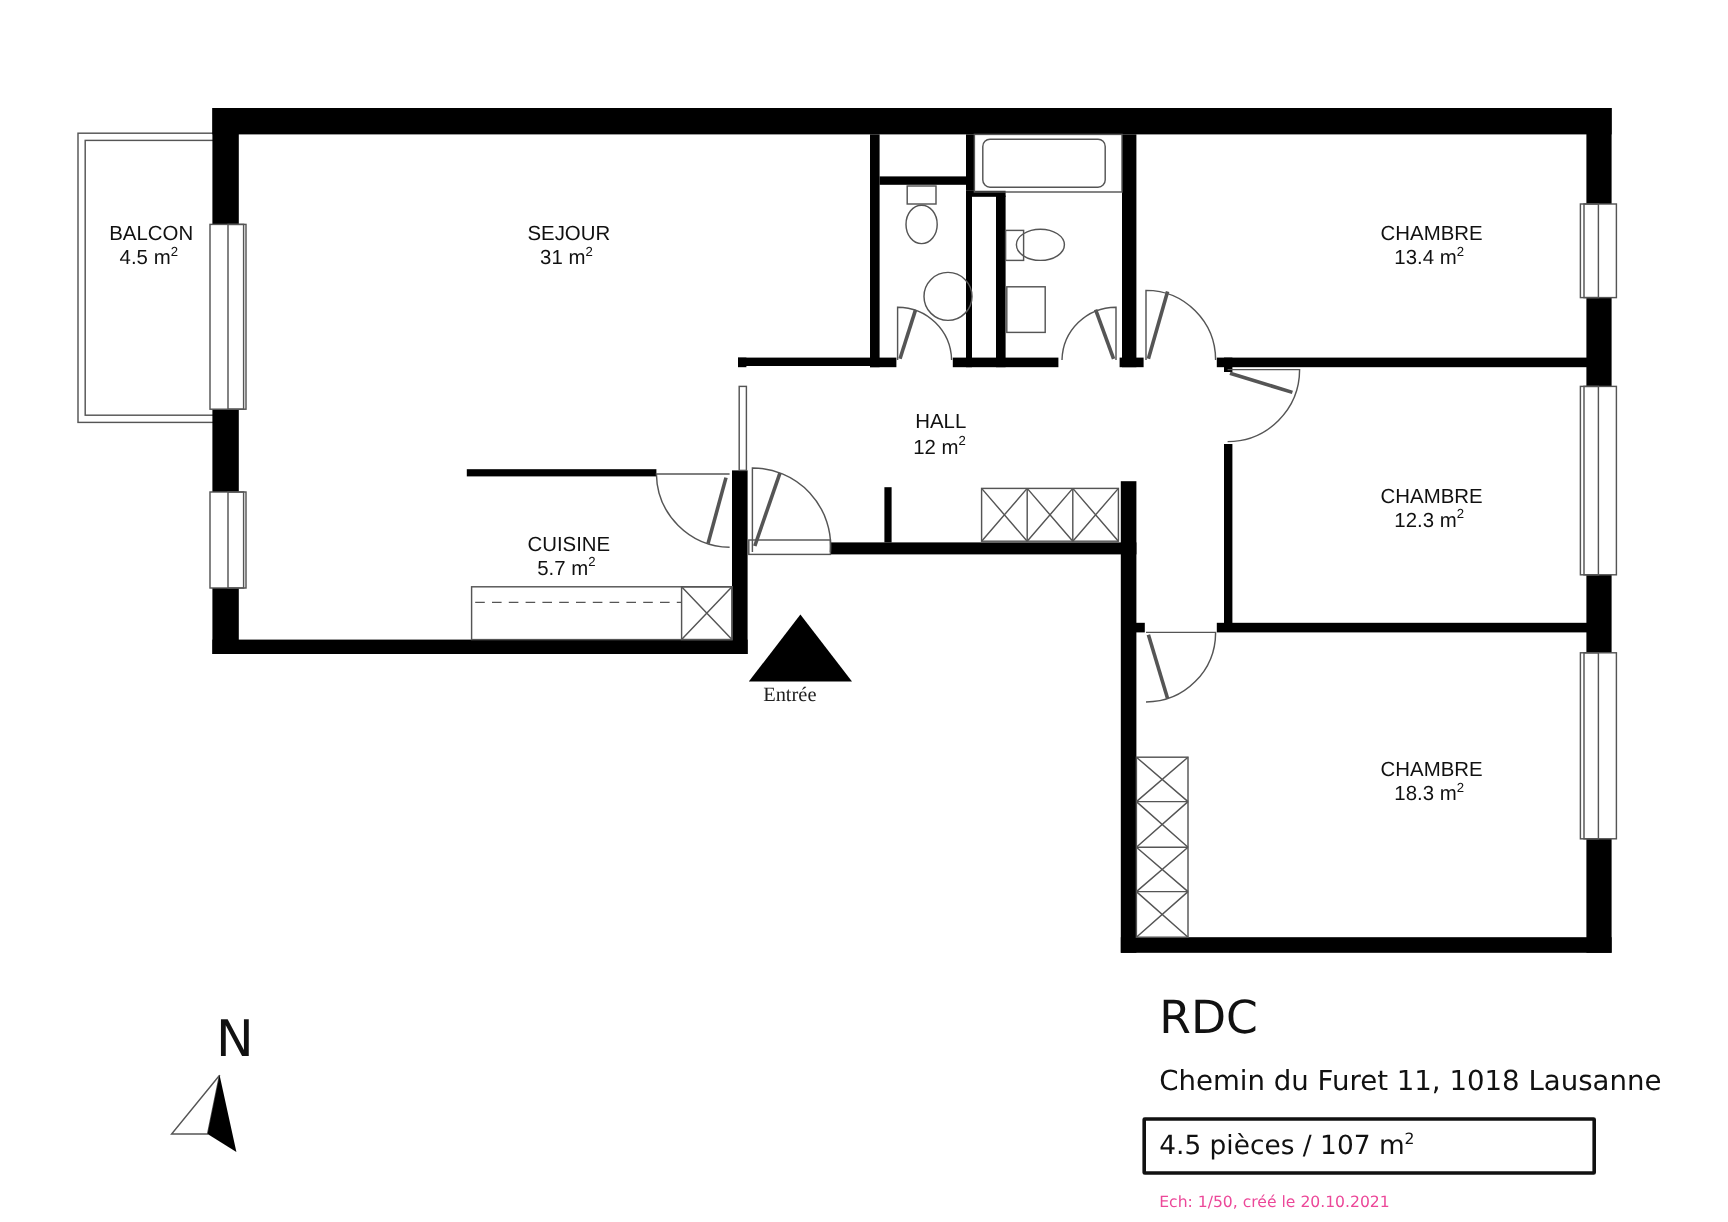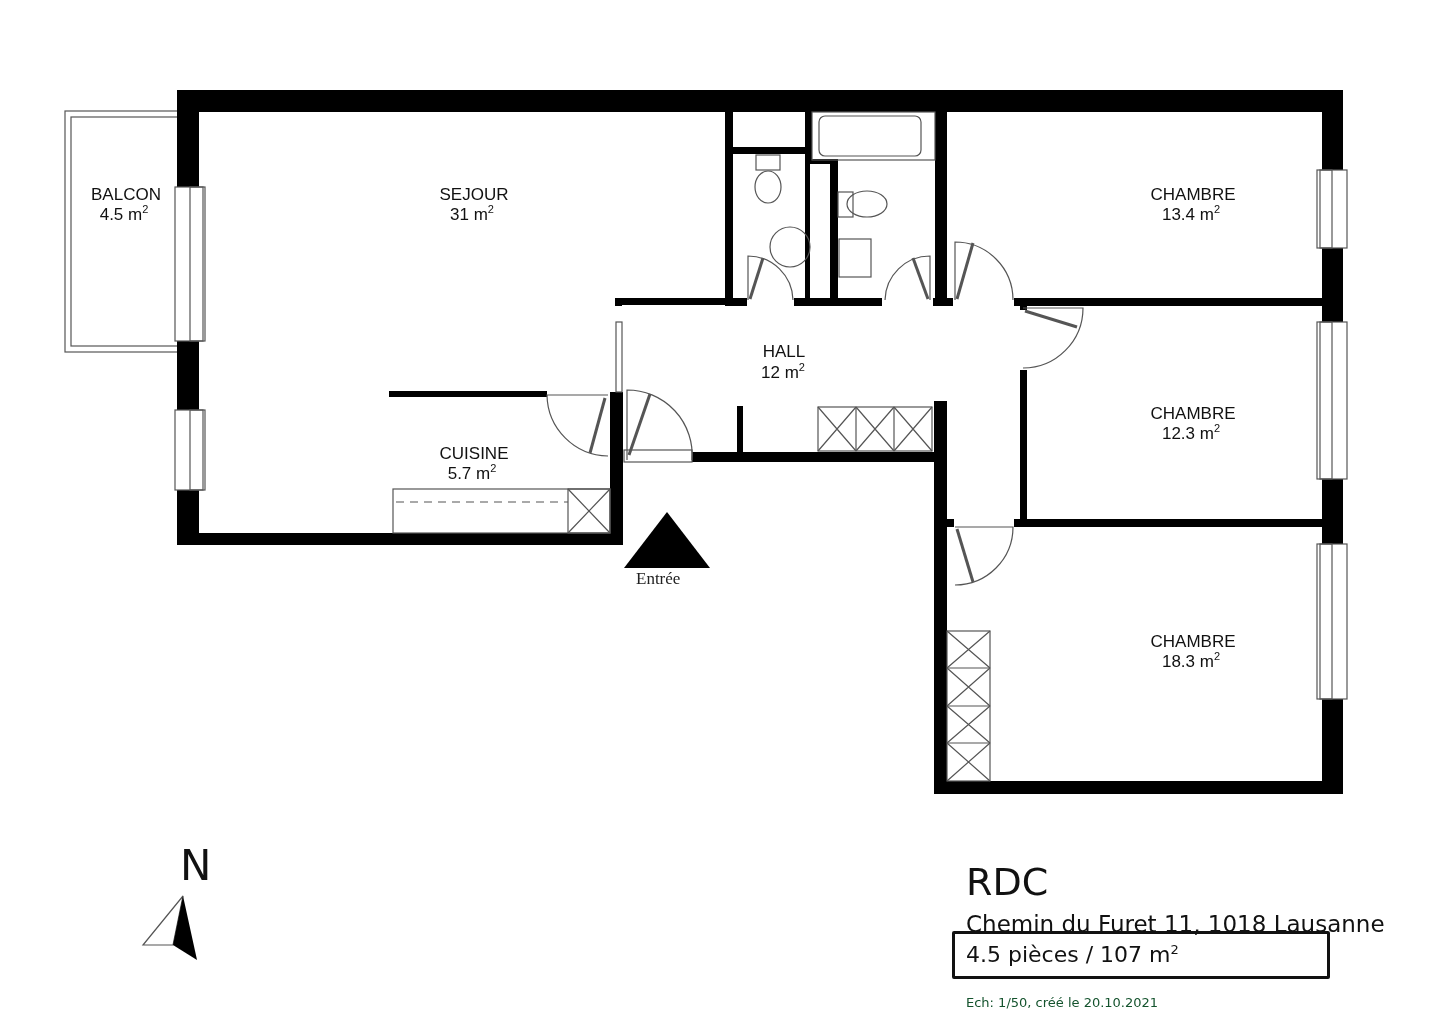--- a/index.html
+++ b/index.html
@@ -5,26 +5,26 @@
   html, body { margin: 0; padding: 0; background: #ffffff; }
   body { width: 1440px; height: 1018px; position: relative; overflow: hidden; font-family: "Liberation Sans", sans-serif; }
   #plan { position: absolute; left: 0; top: 0; }
   .room-label { font-family: "Liberation Sans", sans-serif; font-size: 17px; fill: #111; text-anchor: middle; }
   .room-area { font-family: "Liberation Sans", sans-serif; font-size: 17px; fill: #111; text-anchor: middle; }
   .sup { font-size: 11px; }
   .thin { fill: none; stroke: #555; stroke-width: 1.2; }
   .thin-w { fill: #fff; stroke: #555; stroke-width: 1.2; }
   .wall { fill: #000; }
   .info { position: absolute; left: 966px; top: 826px; color: #111; font-family: "DejaVu Sans", sans-serif; }
-  .info .level { font-size: 38px; line-height: 44px; margin-top: 34px; }
-  .info .address { font-size: 23px; line-height: 30px; margin-top: 5px; }
+  .info .level { font-size: 38px; line-height: 44px; }
+  .info .address { font-size: 23px; line-height: 30px; margin-top: 16px; }
   .summary-box { position: absolute; left: 952px; top: 931px; width: 372px; height: 42px; border: 3px solid #111; border-radius: 2px; box-sizing: content-box; }
   .summary-box span { position: absolute; left: 11px; top: 8px; font-family: "DejaVu Sans", sans-serif; font-size: 22px; color: #111; white-space: nowrap; }
   .summary-box sup { font-size: 13px; }
-  .scale-note { position: absolute; left: 966px; top: 995px; font-family: "DejaVu Sans", sans-serif; font-size: 13px; color: #14532d; white-space: nowrap; }
+  .scale-note { position: absolute; left: 966px; top: 995px; font-family: "DejaVu Sans", sans-serif; font-size: 13px; color: #ec4899; white-space: nowrap; }
   .north-n { position: absolute; left: 180px; top: 842px; font-family: "DejaVu Sans", sans-serif; font-size: 42px; color: #111; line-height: 48px; }
   .entrance-label { position: absolute; left: 636px; top: 569px; font-family: Liberation Serif, serif; font-size: 17px; color: #222; }
 </style>
 </head>
 <body>
 
 <svg id="plan" width="1440" height="1018" viewBox="0 0 1440 1018" xmlns="http://www.w3.org/2000/svg">
 
   <g>
     <rect x="65" y="111" width="115" height="241" class="thin-w"></rect>

